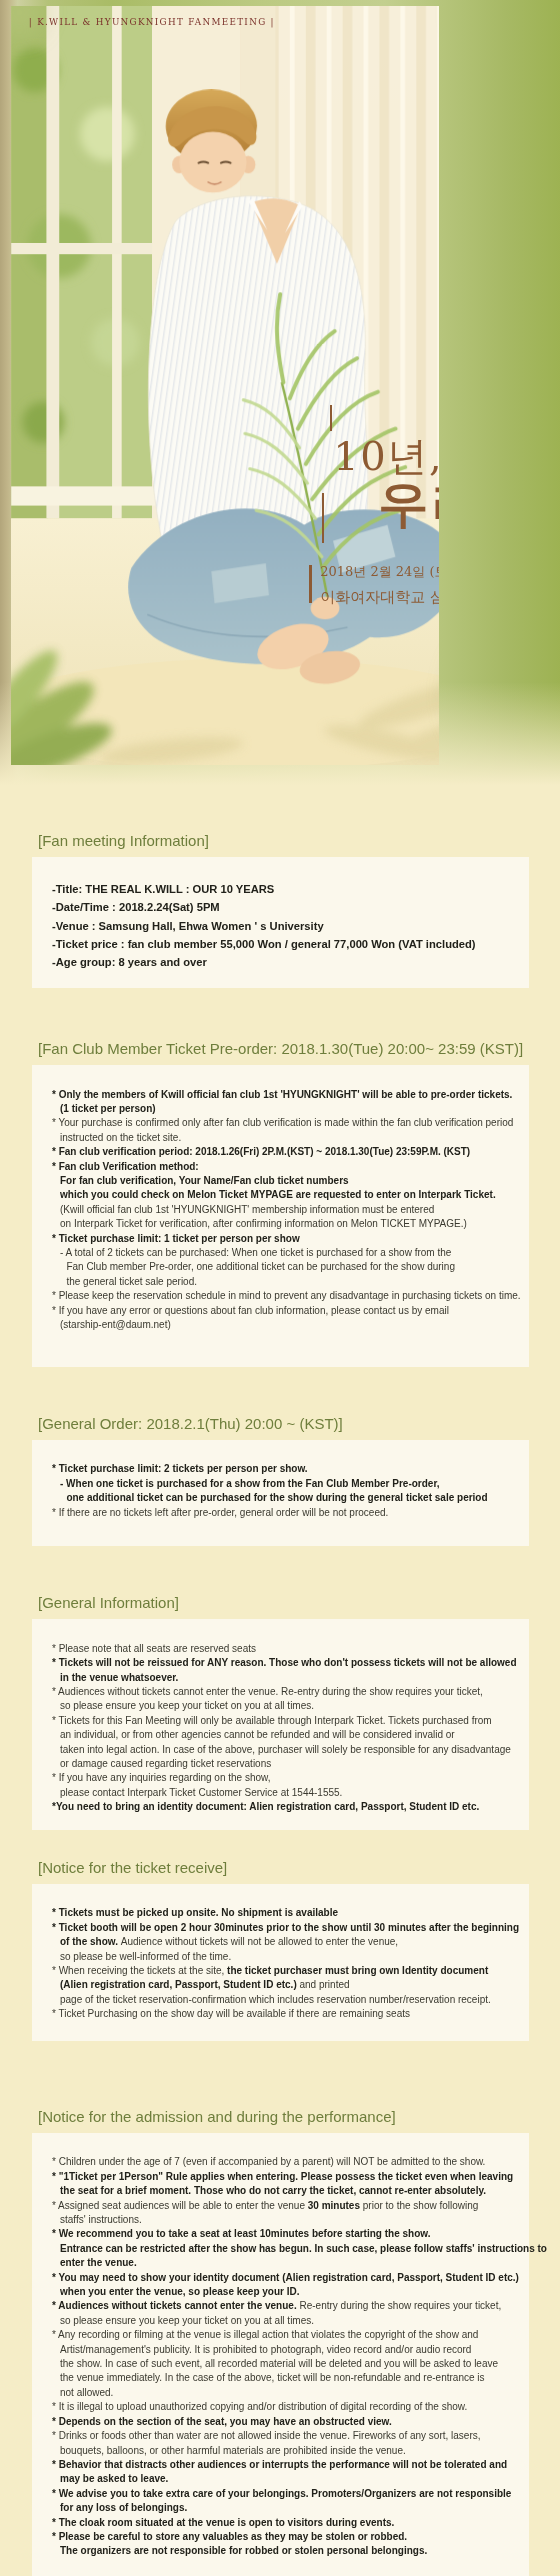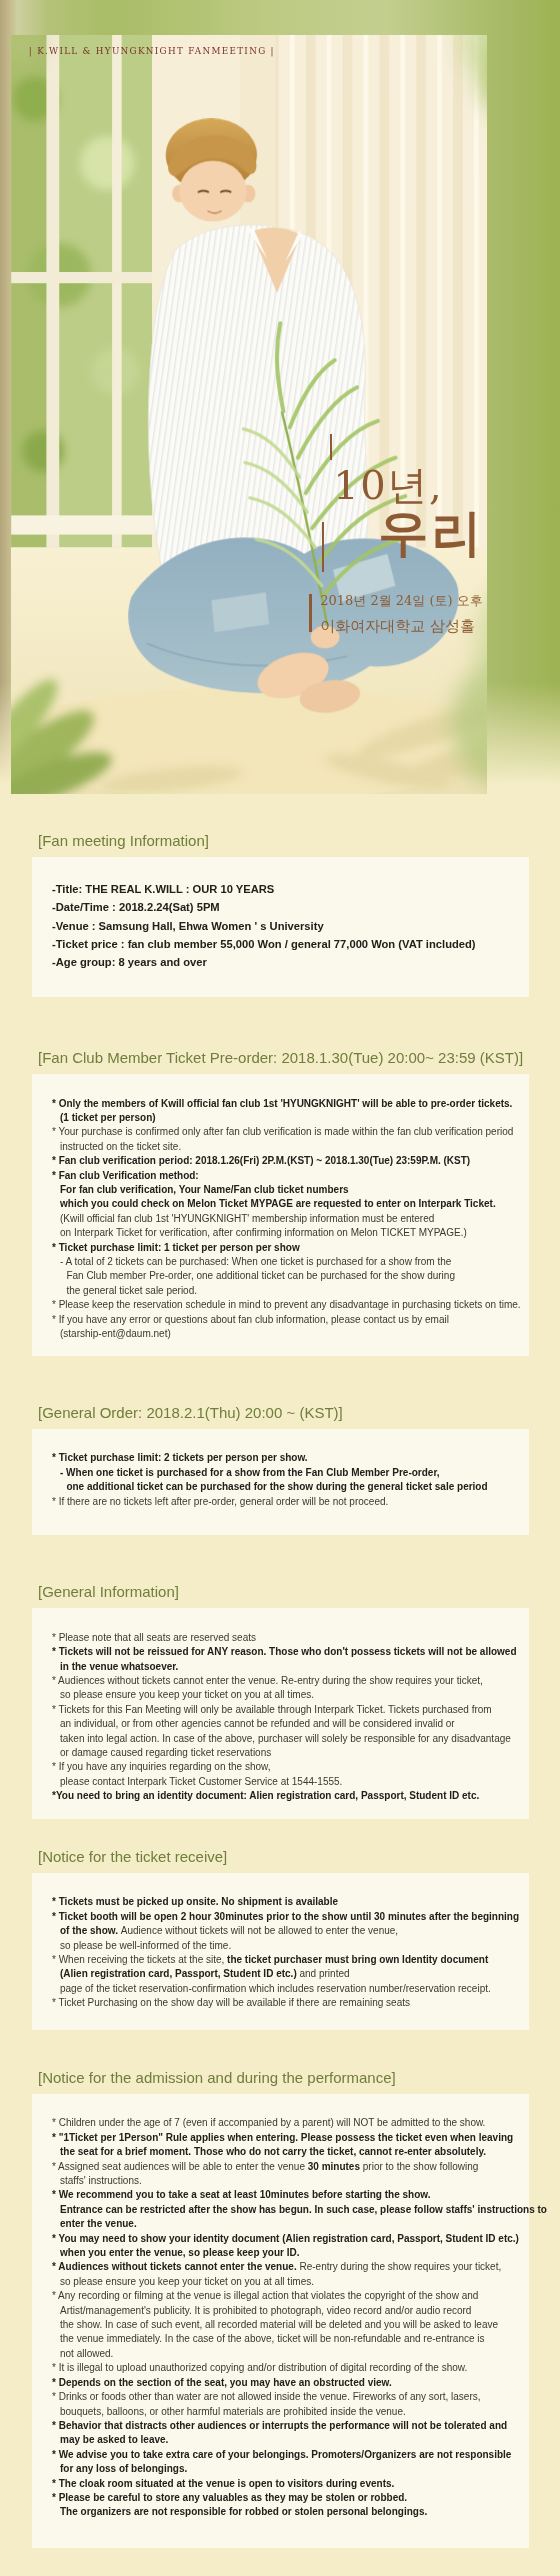--- a/index.html
+++ b/index.html
@@ -9,43 +9,43 @@
   *{box-sizing:border-box}
   html,body{margin:0;padding:0}
   body{width:561px;background:var(--pagebg);font-family:"Liberation Sans","DejaVu Sans",sans-serif}
 
   
   .backdrop{position:relative;width:561px;height:793px;
     background:
       linear-gradient(180deg, rgba(245,237,199,0) 0%, rgba(245,237,199,0) 86%, #f5edc7 99%),
       linear-gradient(90deg,#b2a57b 0px,#c2b68a 8px,#cdd0a0 17.6px,#b4c278 48px,#a9bc66 112px,#bcca82 264px,#c3cf8f 384px,#a7b965 505px,#9db252 561px);
   }
-  .poster{position:absolute;left:11.2px;top:35px;width:476px;height:759px;overflow:hidden;background:#f9efd6}
+  .poster{position:absolute;left:11.2px;top:6px;width:428px;height:759px;overflow:hidden;background:#f9efd6}
   .poster svg{position:absolute;left:0;top:0}
 
   .poster .txt{position:absolute;color:var(--brown);font-family:"DejaVu Serif","Liberation Serif",serif;white-space:nowrap}
   .banner{left:17.6px;top:11.2px;font-size:8.8px;letter-spacing:1.3px;color:var(--maroon)!important;font-weight:500}
   .title1{left:322px;top:423px;font-size:40px;font-weight:400;letter-spacing:1.6px}
   .title2{left:367px;top:465px;font-size:50px;font-weight:600;letter-spacing:3.2px}
   .side-title{left:481px;top:426px;font-size:9.6px;letter-spacing:1.6px;writing-mode:vertical-rl}
   .date1{left:309px;top:557px;font-size:13px}
   .date2{left:309px;top:582px;font-size:15px}
   .mk{position:absolute;background:var(--brown)}
   .mk1{left:319px;top:399px;width:1.6px;height:26px}
   .mk2{left:311px;top:487px;width:1.6px;height:50px}
   .mk3{left:479px;top:535px;width:1.6px;height:45px}
   .mk4{left:476px;top:405px;width:19px;height:1.6px}
   .mk5{left:485px;top:545px;width:1.6px;height:22.4px}
   .date-bar{left:298px;top:559px;width:3.2px;height:38px}
 
   
   .sec-h{margin:37px 0 6.4px 38px;font-size:15px;line-height:21px;color:var(--olive);font-weight:400;white-space:nowrap}
-  .s0{margin-top:37px}.s1{margin-top:50px}.s2{margin-top:46px}.s3{margin-top:46px}.s4{margin-top:27px}.s5{margin-top:37px}
+  .s0{margin-top:37px}.s1{margin-top:50px}.s2{margin-top:46px}.s3{margin-top:46px}.s4{margin-top:27px}.s5{margin-top:65px}
   .box{margin:0 32px;background:var(--box);padding:22.4px 6.4px 16px 20px}
-  .b0{padding-bottom:25px}.b1{padding-bottom:14px}.b2{padding-bottom:26px}
+  .b0{padding-bottom:16px}.b1{padding-bottom:34px}.b2{padding-bottom:26px}
   .b3{padding-bottom:15px}.b4{padding-bottom:19px}.b5{padding-bottom:28px}
   .ln{font-size:10px;line-height:14.4px;color:var(--body);white-space:nowrap}
   .ln.b,.ln .b{font-weight:700;color:var(--bold)}
   .ind1{padding-left:8px}
   .ind2{padding-left:14.4px}
   .lead .ln{font-size:11.2px;line-height:18.4px;font-weight:700;color:var(--bold)}
   .bottom-spacer{height:34px}
 </style>
 </head>
 <body>

